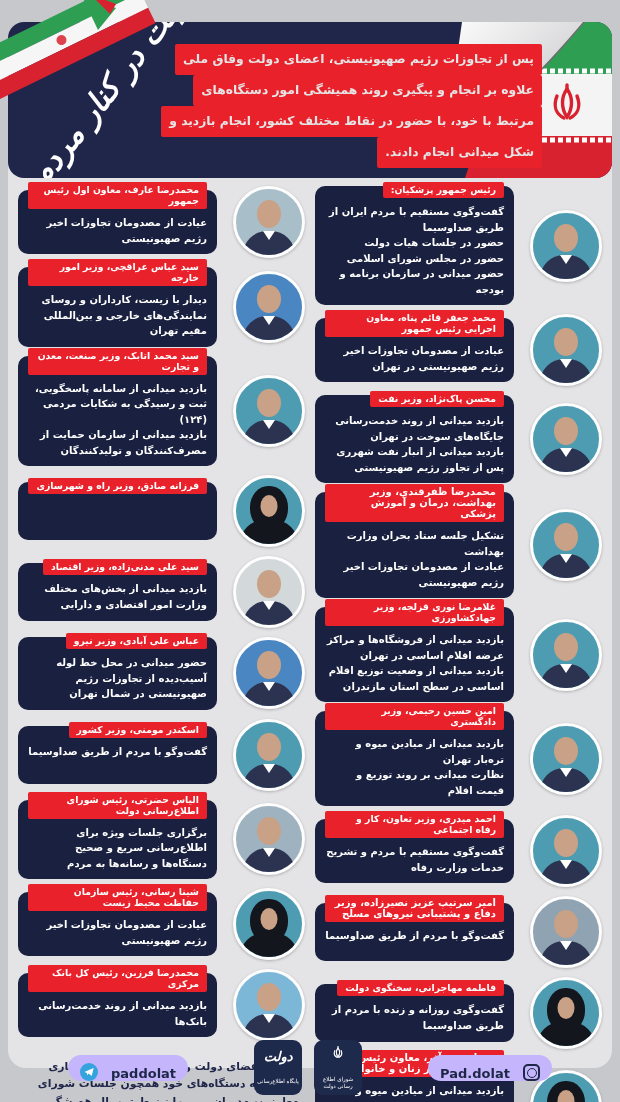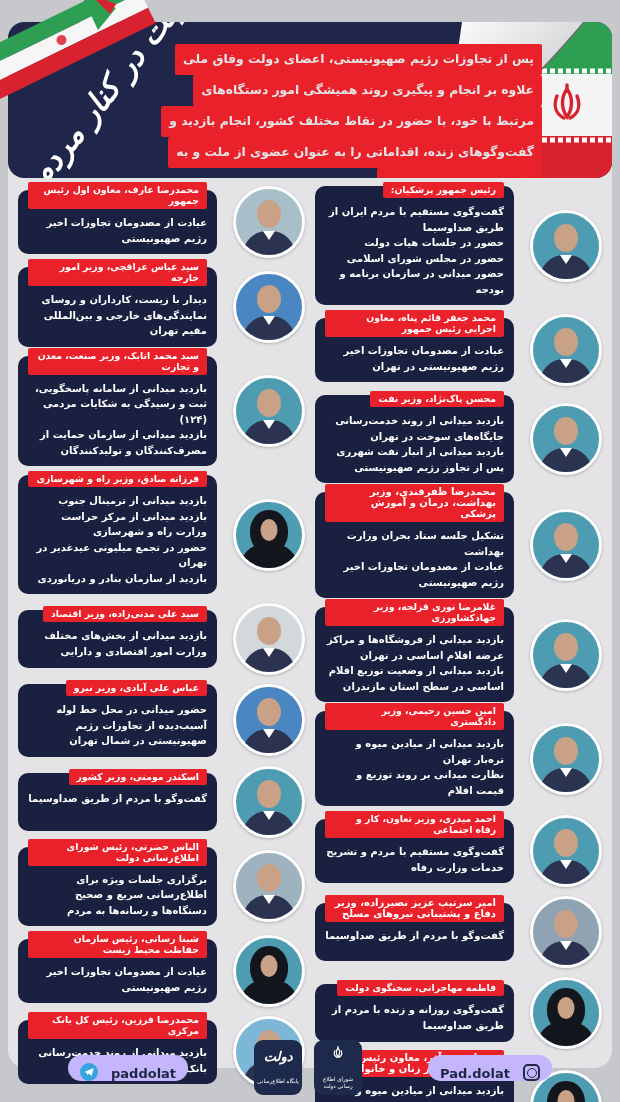--- a/index.html
+++ b/index.html
@@ -111,21 +111,20 @@
     </g>
     <path d="M0,0 L96,0 L43,156 L0,156 Z" fill="#20264a"></path>
     <path d="M40,0 L162,0 C118,52 76,96 16,127 C28,86 34,42 40,0 Z" fill="url(#curlGrad)"></path>
     <path d="M162,0 C118,52 76,96 16,127" fill="none" stroke="#6d6d70" stroke-width="1.5"></path>
   </svg>
 
   <div class="intro">
     <div class="chip-row"><span class="chip">پس از تجاوزات رژیم صهیونیستی، اعضای دولت وفاق ملی</span></div>
     <div class="chip-row"><span class="chip">علاوه بر انجام و پیگیری روند همیشگی امور دستگاه‌های</span></div>
     <div class="chip-row"><span class="chip">مرتبط با خود، با حضور در نقاط مختلف کشور، انجام بازدید و</span></div>
-    <div class="chip-row"><span class="chip">گفت‌وگوهای زنده، اقداماتی را به عنوان عضوی از ملت و به</span></div>
     <div class="chip-row"><span class="chip">شکل میدانی انجام دادند.</span></div>
   </div>
 
   <div class="callig">دولت در کنار مردم</div>
 </div>
 
 <svg class="ribbon" viewBox="0 0 170 110">
   <g transform="rotate(-26 40 60)">
     <rect x="-20" y="38" width="190" height="17" fill="#2e9e52"></rect>
     <rect x="-20" y="55" width="190" height="17" fill="#f6f6f6"></rect>
@@ -285,24 +284,20 @@
       </div>
     </div>
     <div class="card">
       <div class="photo female" style="background-color: rgb(77, 156, 178);">
           <span class="head"></span>
           <span class="torso"></span>
           <span class="face"></span>
         </div>
       <div class="bubble">
         <span class="title">فرزانه صادق، وزیر راه و شهرسازی</span>
-        <div class="bodytxt">بازدید میدانی از ترمینال جنوب
-بازدید میدانی از مرکز حراست وزارت راه و شهرسازی
-حضور در تجمع میلیونی عیدغدیر در تهران
-بازدید از سازمان بنادر و دریانوردی</div>
       </div>
     </div>
     <div class="card">
       <div class="photo" style="background-color: rgb(211, 216, 219);">
           <span class="head"></span>
           <span class="torso"></span>
         </div>
       <div class="bubble">
         <span class="title">سید علی مدنی‌زاده، وزیر اقتصاد</span>
         <div class="bodytxt">بازدید میدانی از بخش‌های مختلف وزارت امور اقتصادی و دارایی</div>

